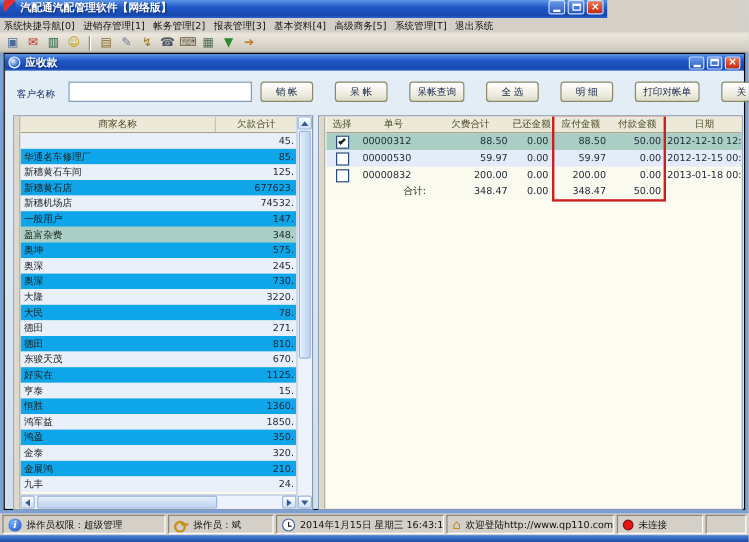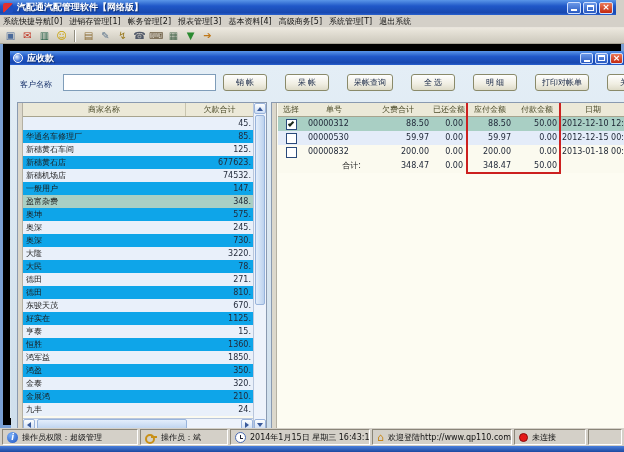--- a/index.html
+++ b/index.html
@@ -1,21 +1,21 @@
 <!DOCTYPE html>
 <html><head>
 <meta charset="utf-8">
 <style>
   *{box-sizing:border-box;margin:0;padding:0}
   body{width:624px;height:452px;margin:0;position:relative;overflow:hidden;
        font-family:"DejaVu Sans","Liberation Sans",sans-serif;background:#d4d0c8;font-size:8px;color:#111}
   .abs{position:absolute}
 
   
-  .titlebar{left:0;top:0;width:616px;height:15px;display:flex;align-items:center;gap:4px;padding:0 3px;
+  .titlebar{left:0;top:0;width:506px;height:15px;display:flex;gap:4px;padding:0 3px;
     background:linear-gradient(180deg,#5a96e8 0%,#2058c8 40%,#1848b0 85%,#2a62d0 100%)}
   .app-icon{width:10px;height:10px;border-radius:2px;background:linear-gradient(135deg,#e03030 52%,#2050c0 52%);flex:0 0 auto}
   .title-text{color:#fff;font-weight:bold;font-size:9px;text-shadow:1px 1px 1px #10306a;white-space:nowrap;flex:1}
   .winbtns{display:flex;gap:2px}
   .wbtn{width:14px;height:12px;border:1px solid #cfe0ff;border-radius:2px;display:flex;align-items:center;justify-content:center;
     background:linear-gradient(180deg,#6a98e8,#2a5ac0)}
   .wbtn.close{background:linear-gradient(180deg,#ec7a58,#c22810)}
   .wbtn .g-min{width:6px;height:2px;background:#fff;margin-top:5px}
   .wbtn .g-max{width:7px;height:6px;border:1px solid #fff;border-top-width:2px}
   .wbtn .g-x{color:#fff;font-size:9px;font-weight:bold;line-height:1}
@@ -24,21 +24,21 @@
     display:flex;align-items:center;gap:7px;padding:0 3px}
   .menu-item{white-space:nowrap;cursor:default}
 
   .toolbar{left:0;top:28px;width:624px;height:16px;background:linear-gradient(180deg,#ece8de,#ccc8bc);
     display:flex;align-items:center;gap:2px;padding:0 3px;border-bottom:1px solid #a8a496}
   .tbicon{width:15px;height:14px;display:flex;align-items:center;justify-content:center;font-size:10px;line-height:1}
   .tbsep{width:2px;height:12px;border-left:1px solid #928e80;border-right:1px solid #fff;margin:0 3px}
 
   
   .mdi{left:0;top:44px;width:624px;height:384px;background:#7aa0d4}
-  .dialog{left:3px;top:0;width:618px;height:381px;border:7px solid #000000;background:#d9e6f0}
+  .dialog{left:3px;top:0;width:618px;height:381px;border:1px solid #000000;background:#d9e6f0}
   .dlg-titlebar{left:0;top:0;width:616px;height:14px;display:flex;align-items:center;gap:4px;padding:0 3px;
     background:linear-gradient(180deg,#5a96e8 0%,#2058c8 40%,#1848b0 85%,#2a62d0 100%)}
   .dlg-icon{width:10px;height:10px;border-radius:50%;background:radial-gradient(circle at 35% 35%,#e8f2ff,#2a62d0 70%);border:1px solid #fff;flex:0 0 auto}
   .dlg-title{color:#fff;font-weight:bold;font-size:9px;flex:1;text-shadow:1px 1px 1px #10306a}
   .dlg-titlebar .wbtn{width:13px;height:11px}
   .dlg-body{left:1px;top:14px;width:614px;height:365px;background:linear-gradient(180deg,#e4eef6,#cfdfec)}
 
   .cust-label{left:9px;top:14px;color:#16306a}
   .cust-input{left:52px;top:9px;width:153px;height:17px;background:#fff;border:1px solid #7f9db9;font-size:9px;padding:0 3px}
   .btnrow{left:212px;top:9px;display:flex;gap:18px}

